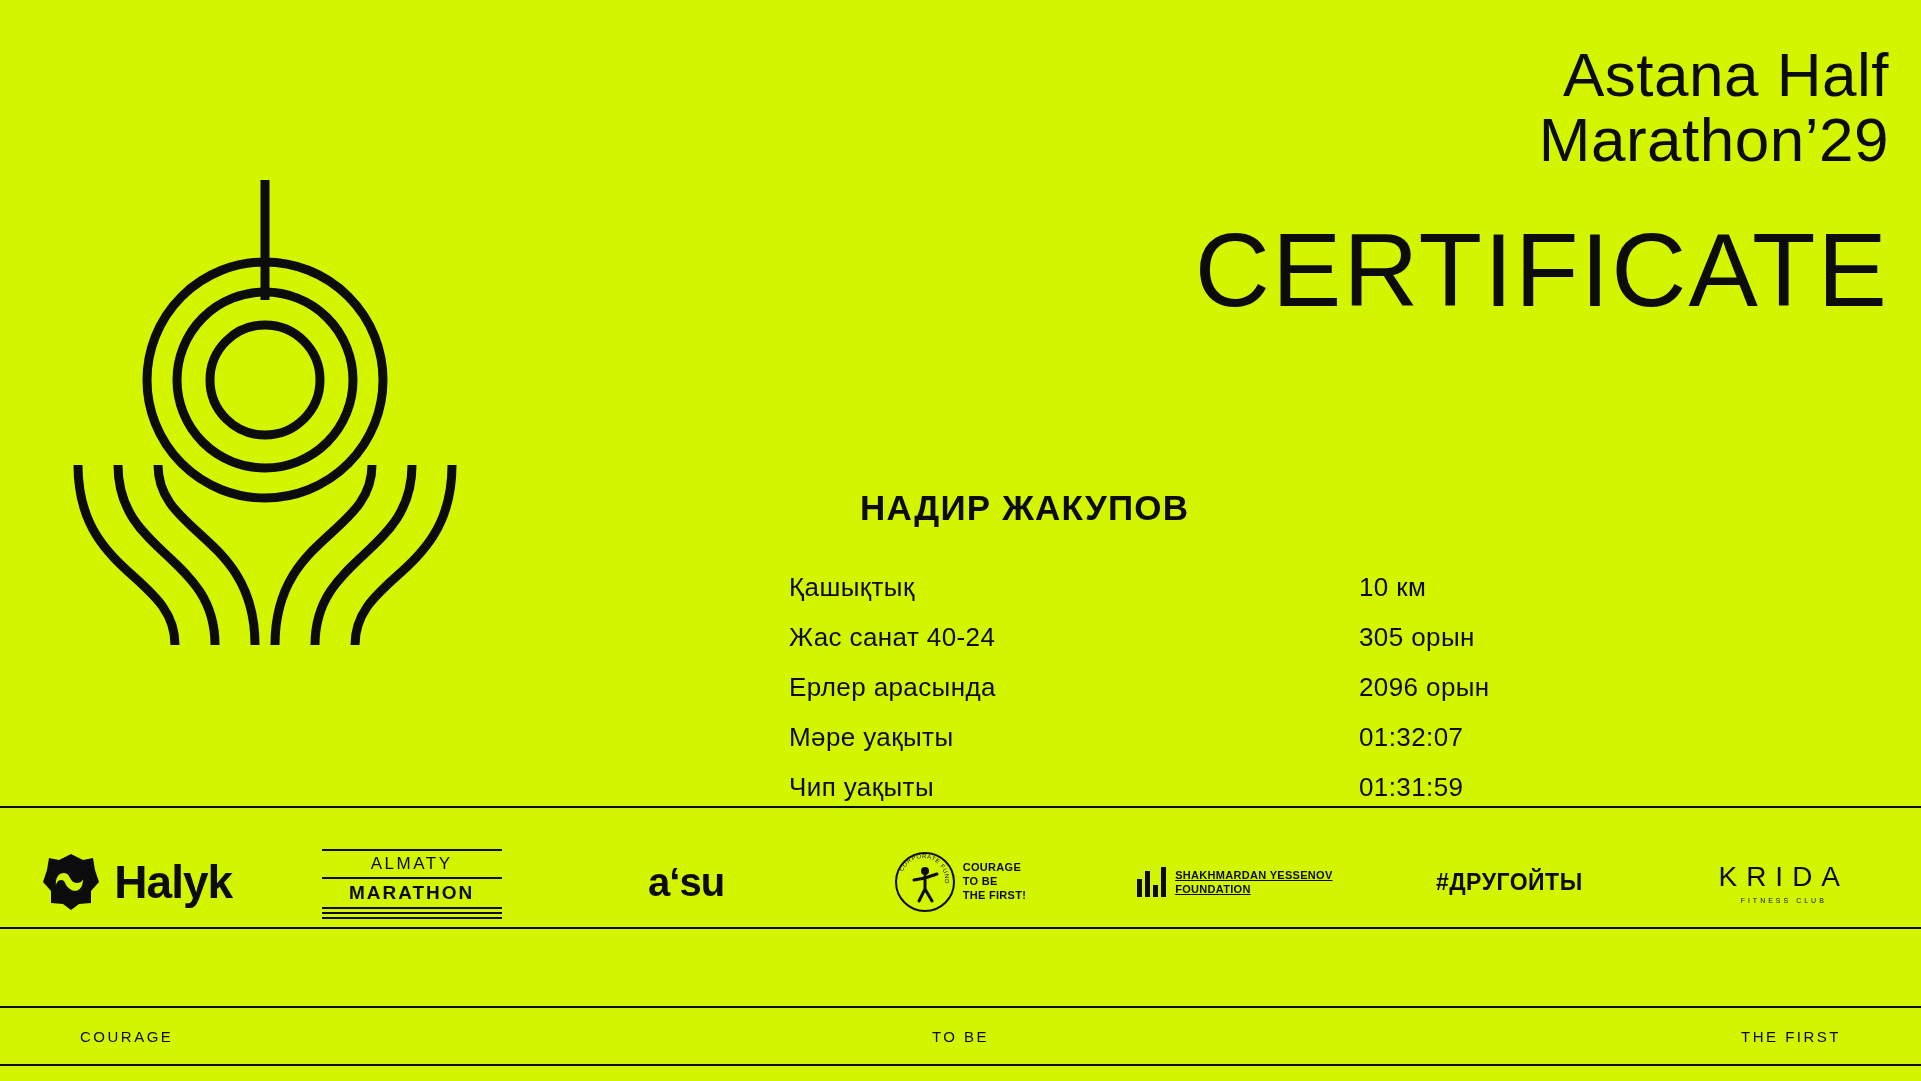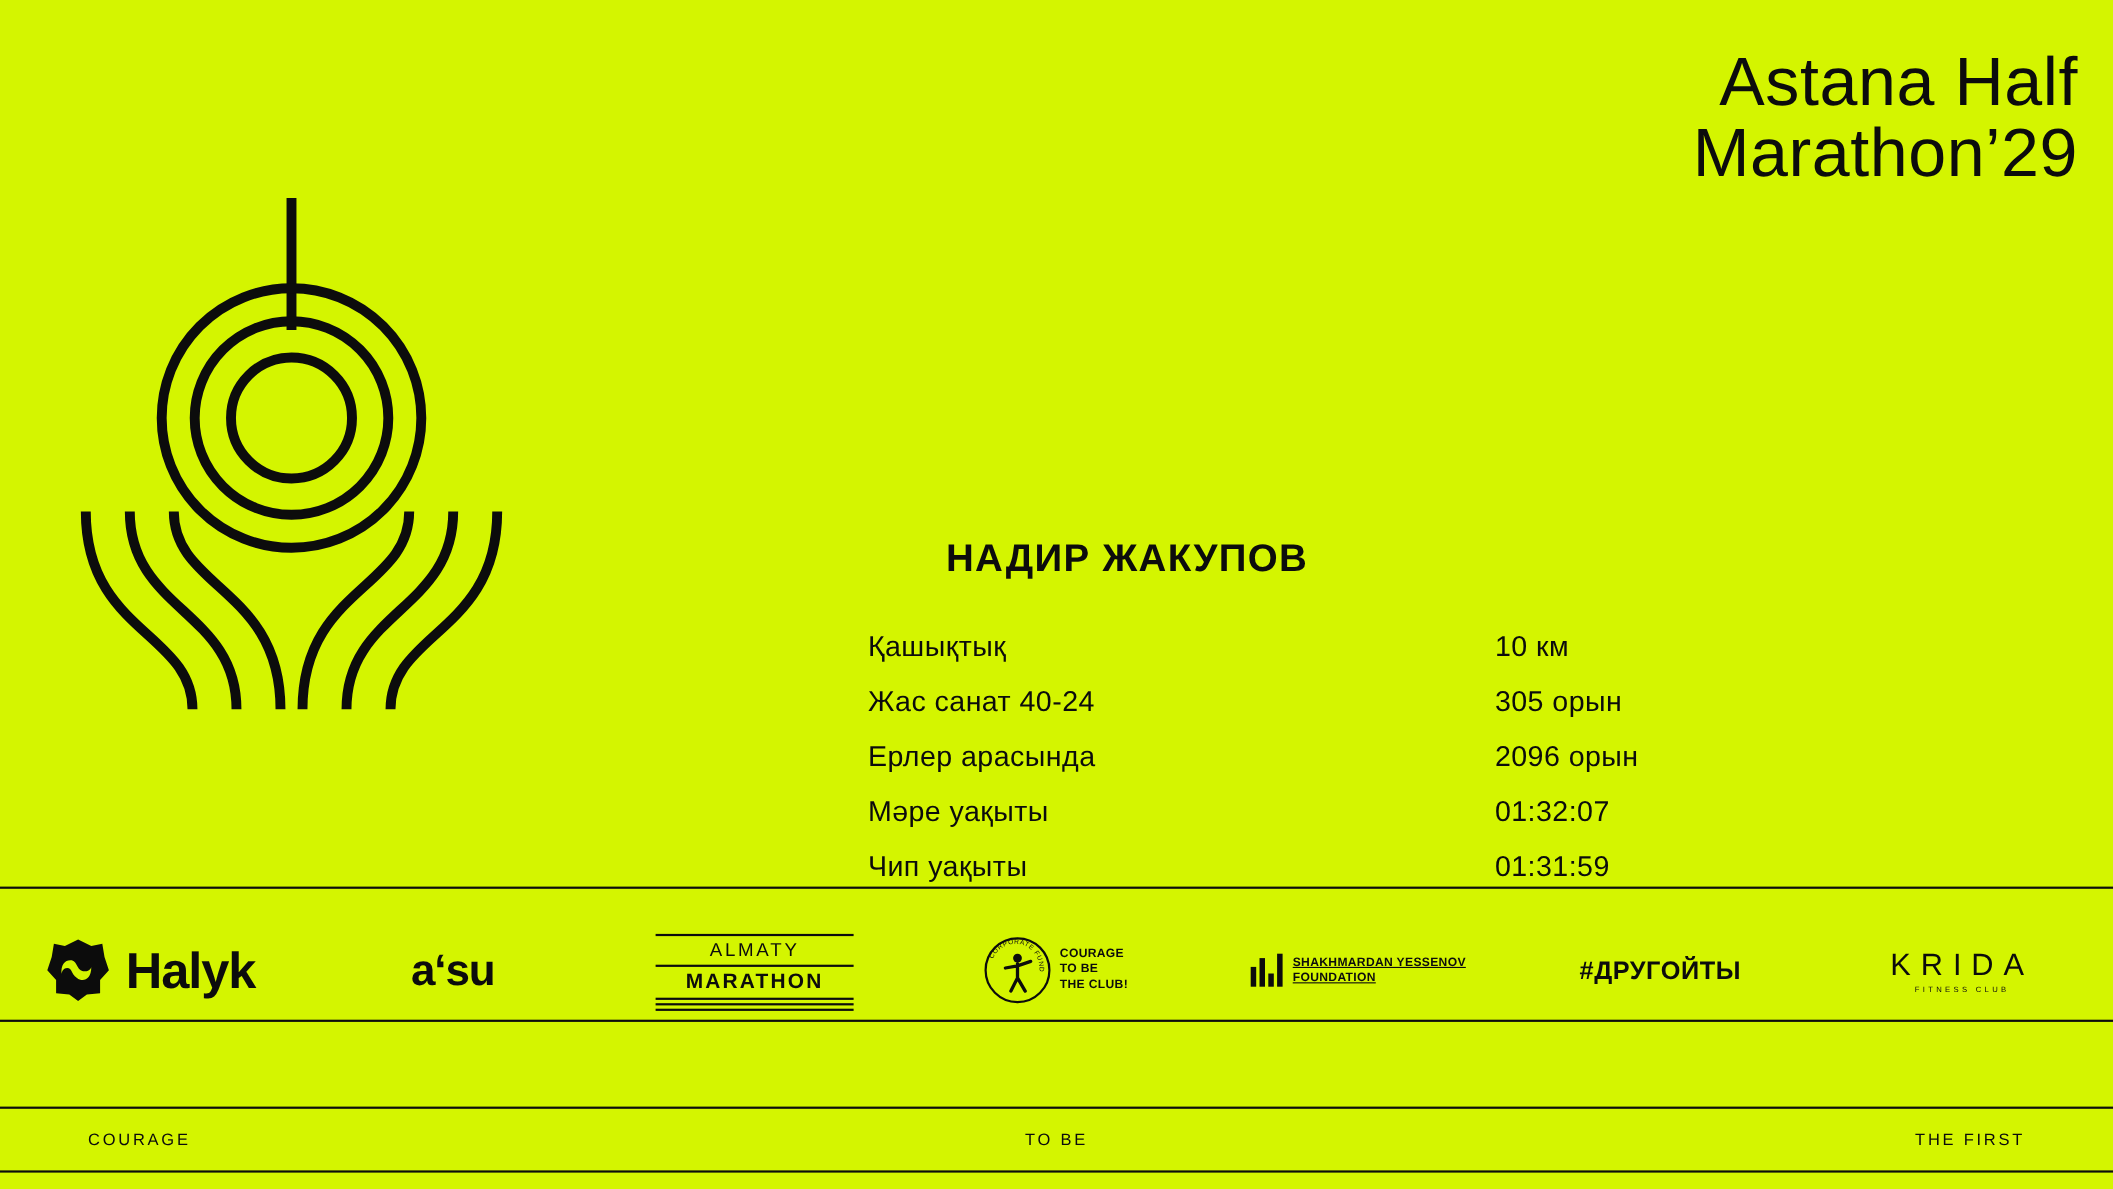--- a/index.html
+++ b/index.html
@@ -191,20 +191,21 @@
       <path d="M342 290 C342 380 245 380 245 470"></path>
       <path d="M302 290 C302 360 205 360 205 470"></path>
     </svg>
   </div>
 
   <div class="event-title">
     <div>Astana Half</div>
     <div>Marathon’29</div>
   </div>
 
+  <div class="cert-word">CERTIFICATE</div>
 
   <div class="athlete-name">НАДИР ЖАКУПОВ</div>
 
   <div class="results">
     <div class="result-row">
       <div class="result-label">Қашықтық</div>
       <div class="result-value">10 км</div>
     </div>
     <div class="result-row">
       <div class="result-label">Жас санат 40-24</div>
@@ -232,38 +233,38 @@
   <div class="sponsors">
 
     <div class="sponsor">
       <div class="halyk">
         <svg class="halyk-mark" viewBox="0 0 58 58">
           <path d="M29 1 L41 7 L51 5 L53 17 L57 29 L49 38 L49 50 L37 51 L29 57 L21 51 L9 50 L9 38 L1 29 L5 17 L7 5 L17 7 Z" fill="#0c0c0c"></path>
           <path d="M22 20 c7 0 5 10 13 10 c5 0 6-4 6-4 c0 12-8 14-13 10 c-6-4-4-9-9-9 c-3 0-5 3-5 6 c-1-9 3-13 8-13 z" fill="#d4f500"></path>
         </svg>
         <div class="halyk-text">Halyk</div>
       </div>
-    </div>
-
-    <div class="sponsor">
-      <div class="asu-text">a‘su</div>
     </div>
 
     <div class="sponsor">
       <div class="almaty">
         <div class="almaty-line"></div>
         <div class="almaty-t1">ALMATY</div>
         <div class="almaty-line"></div>
         <div class="almaty-t2">MARATHON</div>
         <div class="almaty-stack">
           <div></div>
             <div></div>
             <div></div>
         </div>
       </div>
+    </div>
+
+    <div class="sponsor">
+      <div class="asu-text">a‘su</div>
     </div>
 
     <div class="sponsor">
       <div class="cf">
         <div class="cf-circle">
           <svg viewBox="0 0 52 52" width="52" height="52">
             <circle cx="26" cy="15" r="4" fill="#0c0c0c"></circle>
             <path d="M26 20 L26 33 M26 33 L20 45 M26 33 L33 45 M15 24 L26 22 L38 18" stroke="#0c0c0c" stroke-width="3" fill="none" stroke-linecap="round"></path>
           </svg>
           <svg class="cf-ring-text" viewBox="0 0 56 56">
@@ -271,21 +272,21 @@
                 <path id="cfring" d="M6,28 a22,22 0 1,1 44,0 a22,22 0 1,1 -44,0"></path>
               </defs>
             <text font-size="6" fill="#0c0c0c" letter-spacing="0.6">
               <textPath href="#cfring" startOffset="6%">CORPORATE FUND</textPath>
             </text>
           </svg>
         </div>
         <div class="cf-right">
           <div>COURAGE</div>
           <div>TO BE</div>
-          <div>THE CLUB!</div>
+          <div>THE FIRST!</div>
         </div>
       </div>
     </div>
 
     <div class="sponsor">
       <div class="yes">
         <div class="yes-bars">
           <i style="height:18px"></i>
             <i style="height:26px"></i>
             <i style="height:12px"></i>

